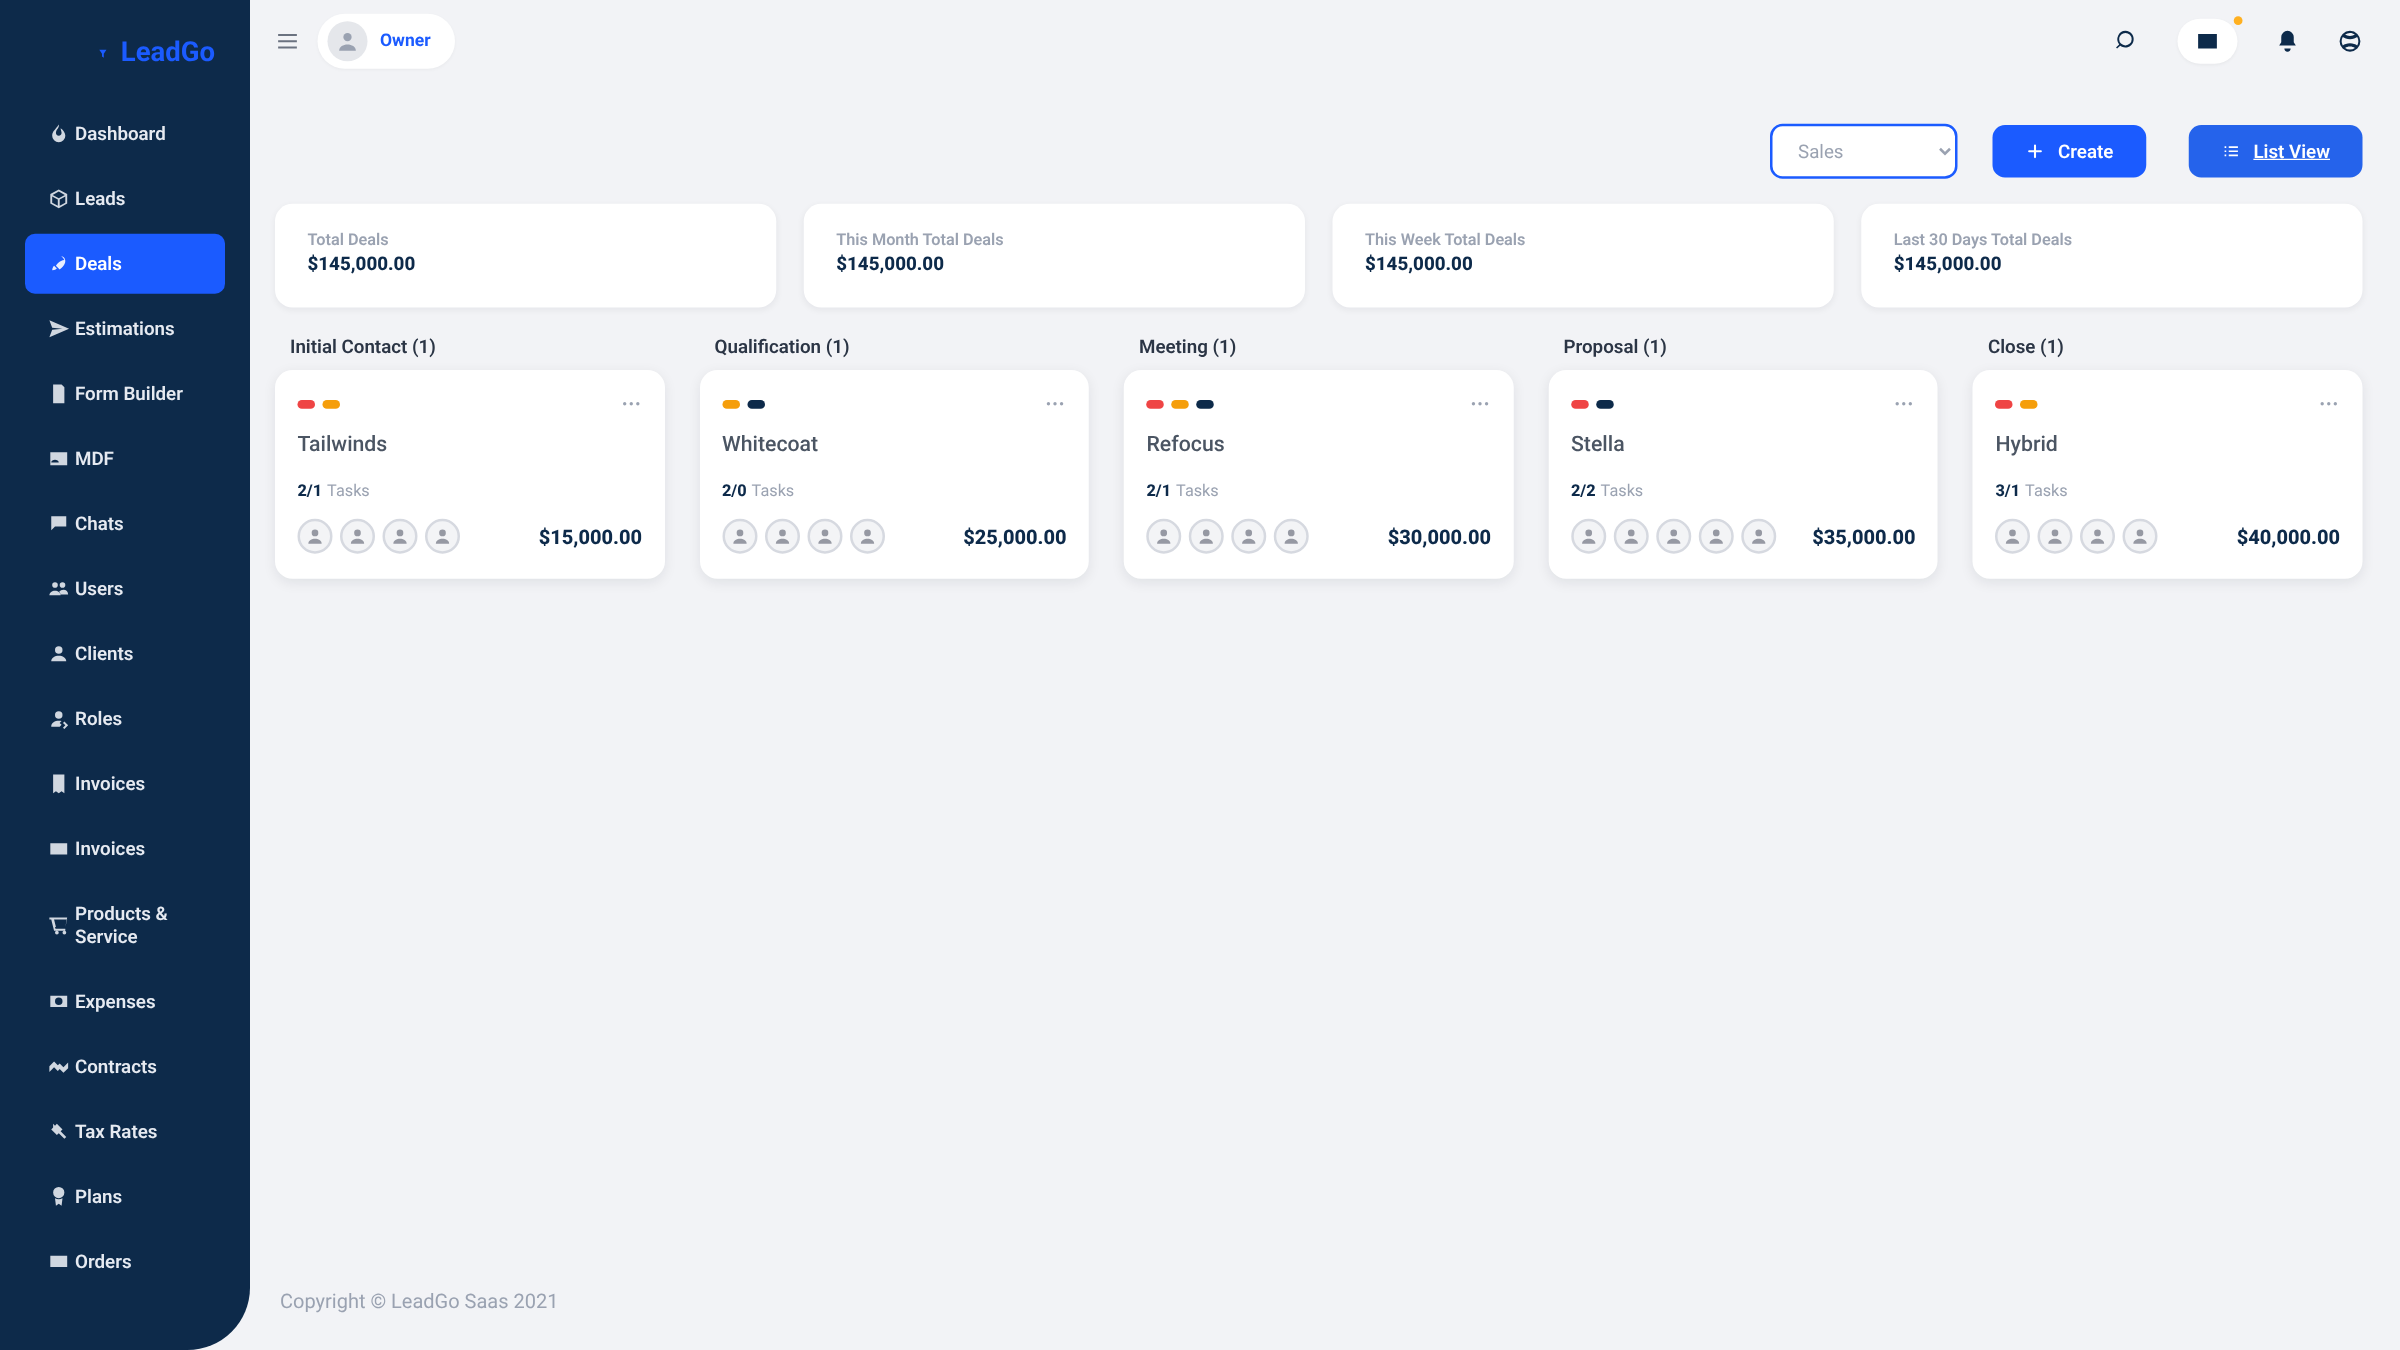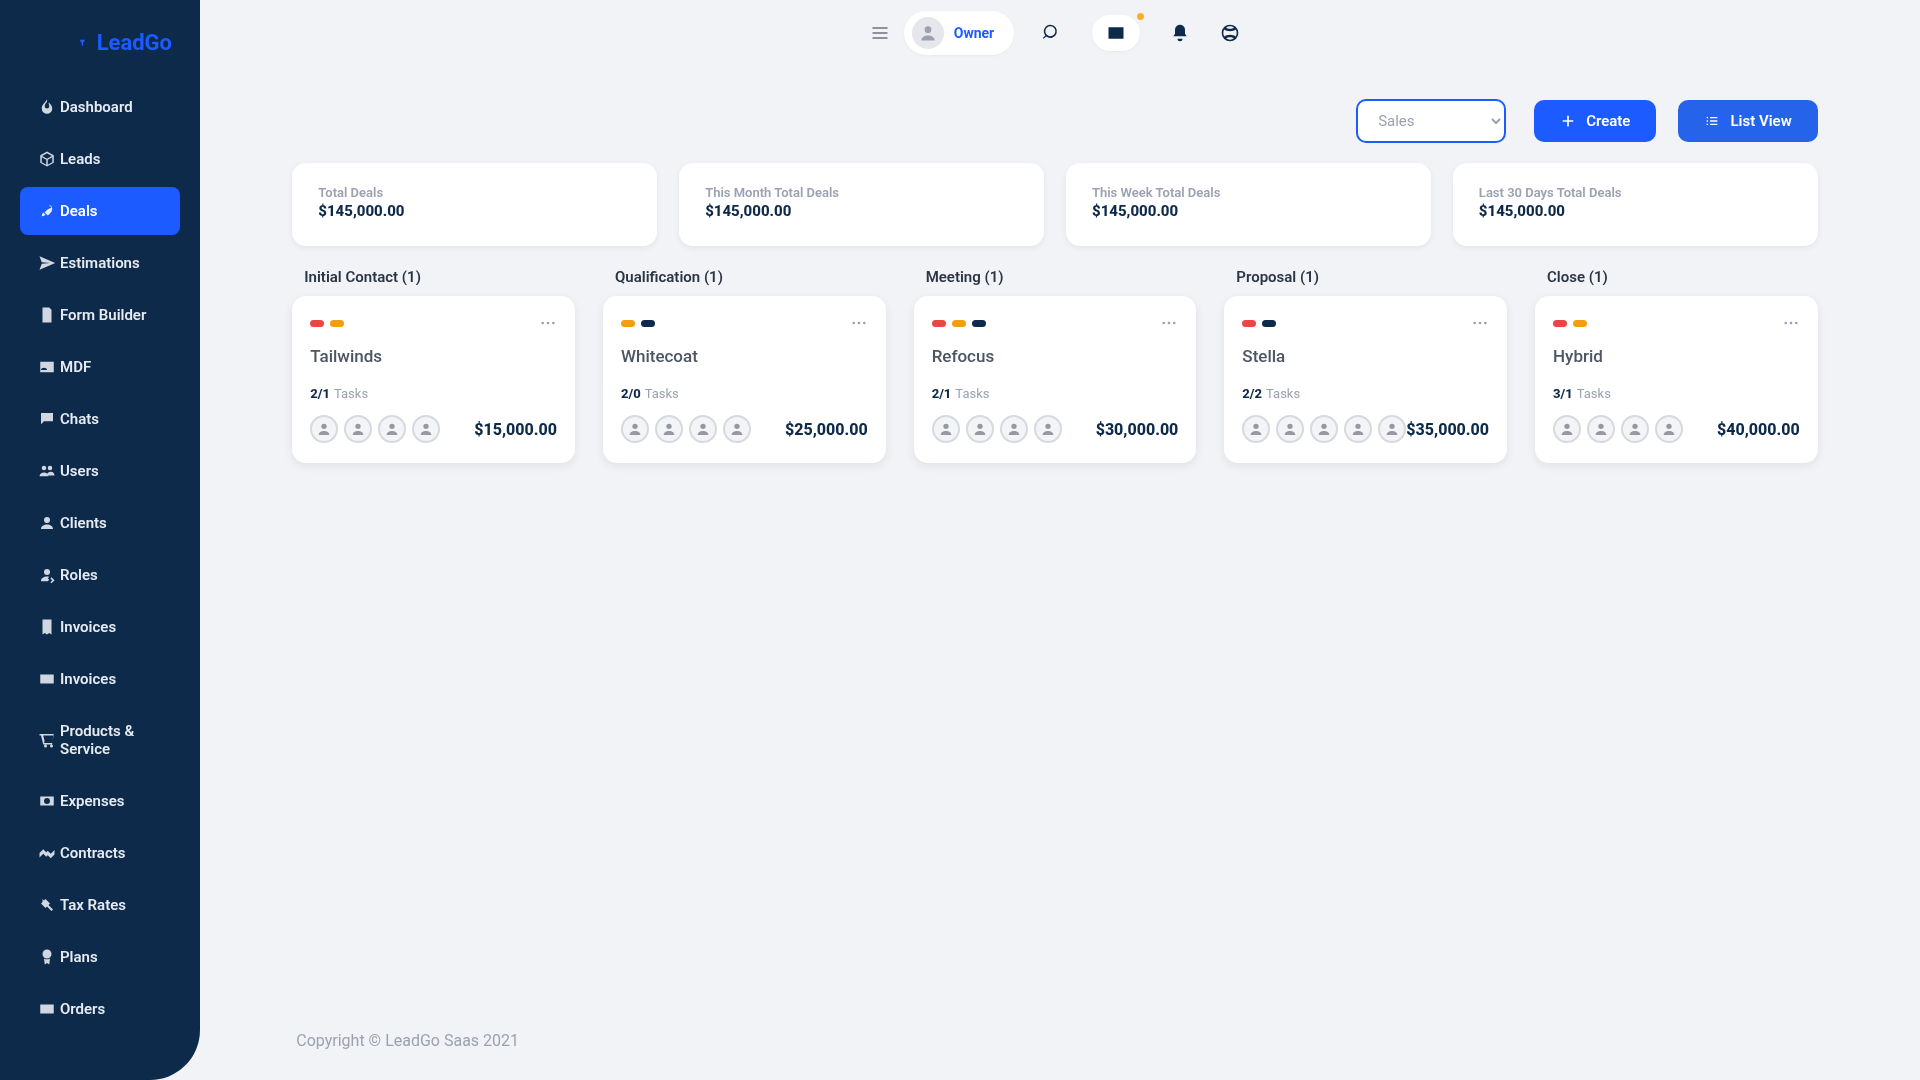--- a/index.html
+++ b/index.html
@@ -9,42 +9,42 @@
 .sidebar { width: 200px; background: #0d2a4a; border-bottom-right-radius: 50px; height: 100%; display: flex; flex-direction: column; padding-top: 18px; }
 .brand { display: flex; align-items: center; gap: 10px; padding: 12px 28px 28px 78px; color: #1b5bff; font-weight: 700; font-size: 22px; }
 .brand svg { width: 24px; height: 24px; }
 .nav { list-style: none; padding: 0 20px; }
 .nav li { display: flex; align-items: center; gap: 4px; padding: 15px 18px; color: #e6eaf1; font-size: 15px; font-weight: 600; border-radius: 8px; margin-bottom: 4px; cursor: pointer; }
 .nav li.active { background: #1b5bff; color: #fff; }
 .nav li .ic { width: 18px; height: 18px; display: inline-flex; align-items: center; justify-content: center; opacity: .9; }
 .nav li .ic svg { width: 18px; height: 18px; }
 
 
-.main { flex: 1; display: flex; flex-direction: column; align-items: center; }
+.main { flex: 1; display: flex; flex-direction: column; }
 .topbar { height: 65px; background: #f2f3f6; display: flex; align-items: center; padding: 0 30px 0 20px; gap: 14px; }
 .hamburger { width: 20px; height: 20px; color: #6b7280; cursor: pointer; display: flex; align-items: center; justify-content: center; }
 .owner-chip { background: #fff; border-radius: 999px; padding: 6px 20px 6px 8px; display: flex; align-items: center; gap: 10px; box-shadow: 0 1px 3px rgba(0,0,0,.04); }
 .owner-chip .av { width: 32px; height: 32px; border-radius: 50%; background: #e5e7eb; display: flex; align-items: center; justify-content: center; }
 .owner-chip .av svg { width: 20px; height: 20px; }
 .owner-chip .role { color: #1b5bff; font-size: 14px; font-weight: 700; }
 .topbar .spacer { flex: 1; }
 .top-actions { display: flex; align-items: center; gap: 30px; color: #0d2a4a; }
 .top-actions .act { position: relative; cursor: pointer; display: flex; align-items: center; justify-content: center; }
 .top-actions .act svg { width: 20px; height: 20px; }
 .envelope-pill { background:#fff; border-radius: 999px; padding: 8px 14px; box-shadow: 0 1px 3px rgba(0,0,0,.05);}
 .dot { position: absolute; top: -2px; right: -4px; width: 7px; height: 7px; background: #ffb020; border-radius: 50%; }
 
 .content { flex: 1; padding: 12px 30px 0 20px; display: flex; flex-direction: column; }
 .page-head { display: flex; align-items: center; margin: 22px 0 20px 2px; }
 .page-title { font-size: 30px; font-weight: 500; color: #111827; }
 .page-head .grow { flex: 1; }
 .pipe-select { border: 2px solid #1b5bff; background: #fff; color: #9aa2b1; font-size: 15px; padding: 10px 28px 10px 16px; border-radius: 10px; margin-right: 28px; min-width: 150px; }
 .btn { border: none; border-radius: 10px; padding: 12px 26px; font-size: 15px; font-weight: 600; color: #fff; cursor: pointer; display: inline-flex; align-items: center; gap: 10px; }
-.btn.primary { background: #1b5bff; margin-right: 22px; }
-.btn.secondary { background: #2563eb; }
+.btn.primary { background: #1b5bff; margin-right: 34px; }
+.btn.secondary { background: #2563eb; text-decoration: underline; }
 .btn svg { width: 16px; height: 16px; }
 
 
 .stats { display: grid; grid-template-columns: repeat(4, 1fr); gap: 22px; margin-bottom: 22px; }
 .stat { background: #fff; border-radius: 14px; padding: 22px 26px 26px; box-shadow: 0 2px 6px rgba(17,24,39,.06); }
 .stat .lbl { font-size: 13px; color: #9aa2b1; font-weight: 600; margin-bottom: 2px; }
 .stat .val { font-size: 15px; color: #0d2a4a; font-weight: 800; }
 
 
 .board { display: grid; grid-template-columns: repeat(5, 1fr); gap: 28px; }

